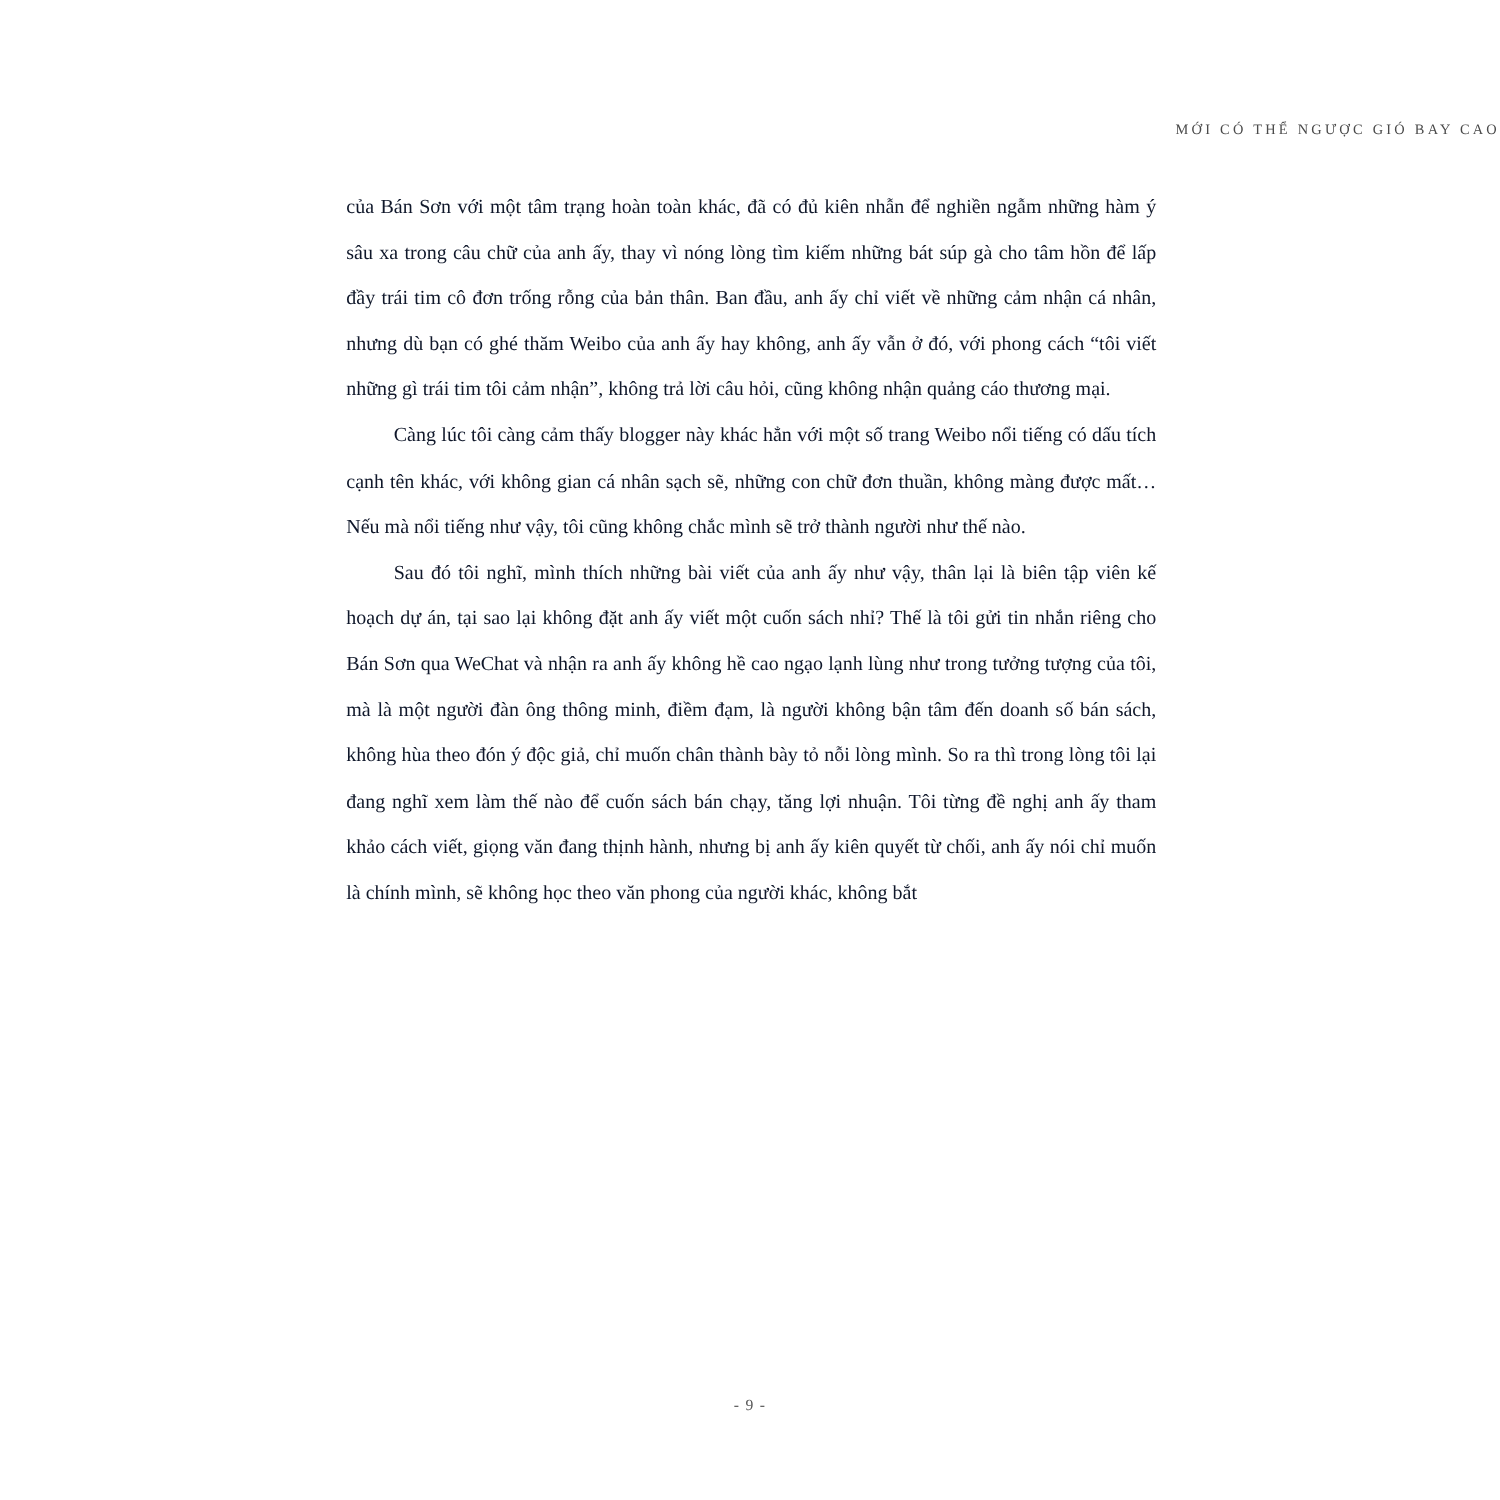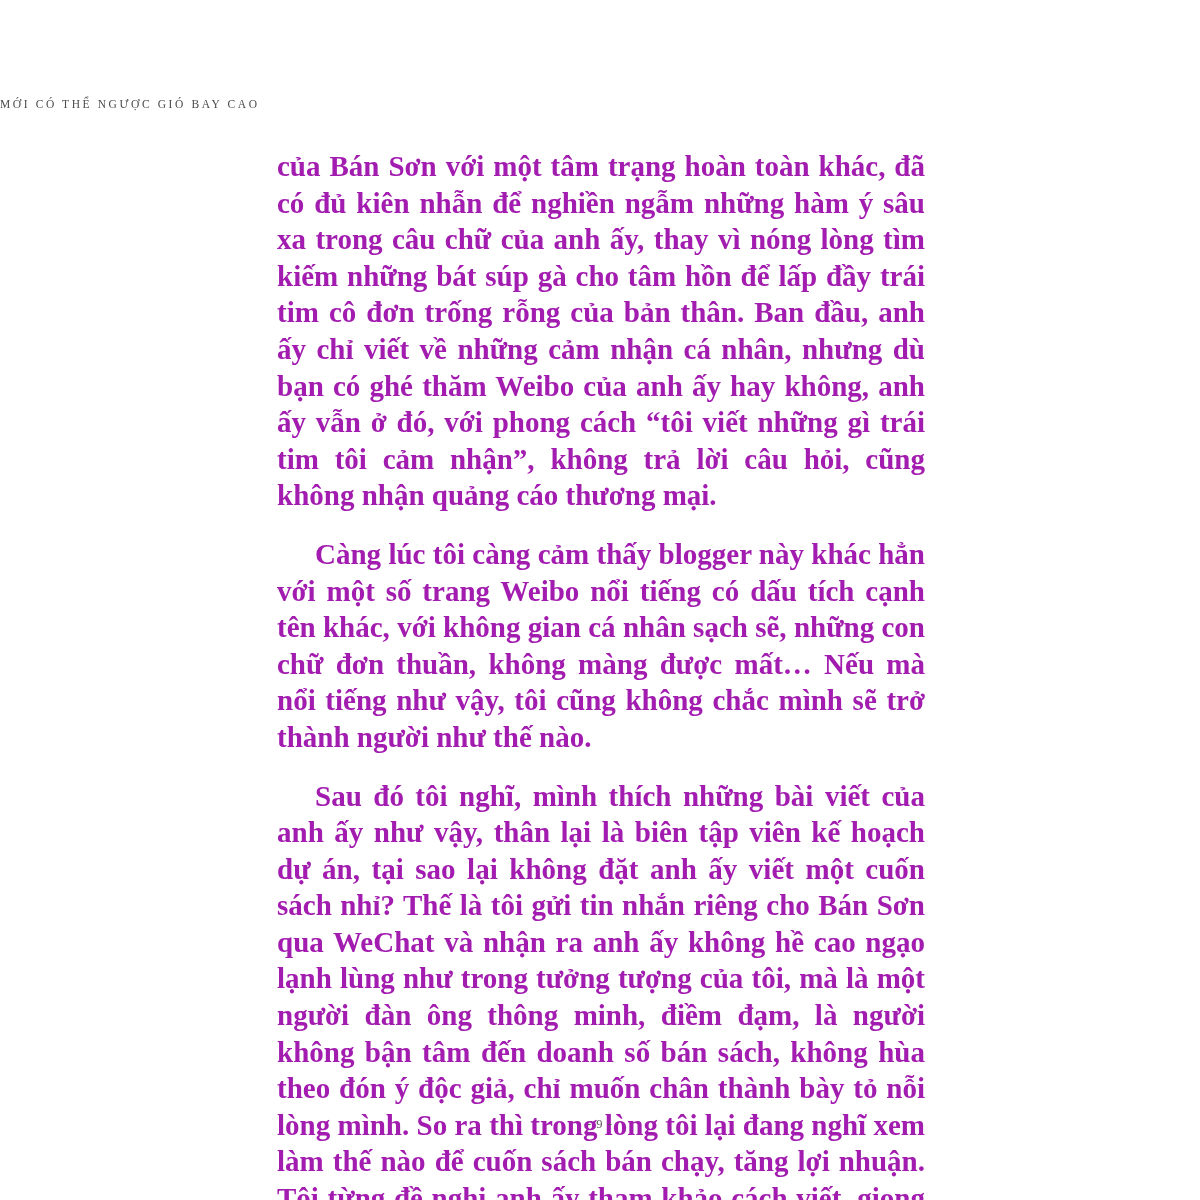--- a/index.html
+++ b/index.html
@@ -18,47 +18,45 @@
     position: relative;
     width: 1200px;
     height: 1200px;
     box-sizing: border-box;
   }
   .running-head {
     position: absolute;
     top: 98px;
     left: 0;
     width: 1200px;
-    text-align: left;
+    text-align: right;
     font-family: "Liberation Serif", serif;
     font-size: 11.5px;
     letter-spacing: 2.6px;
     color: #4a4a4a;
     text-transform: uppercase;
     white-space: nowrap;
   }
   .text-column {
     position: absolute;
     top: 148px;
     left: 277px;
     width: 648px;
   }
   .para {
     margin: 0;
-    font-size: 29px;
+    font-size: 16px;
     line-height: 36.6px;
     text-align: justify;
     text-justify: inter-word;
-    color: #a21caf;
+    color: #0f172a;
     font-family: "Liberation Serif", serif;
-    font-weight: bold;
   }
   .para.indent {
     text-indent: 38px;
-    margin-top: 22px;
   }
   .folio {
     position: absolute;
     bottom: 68px;
     left: 0;
     width: 1200px;
     text-align: center;
     font-size: 12.5px;
     letter-spacing: 1px;
     color: #555;

